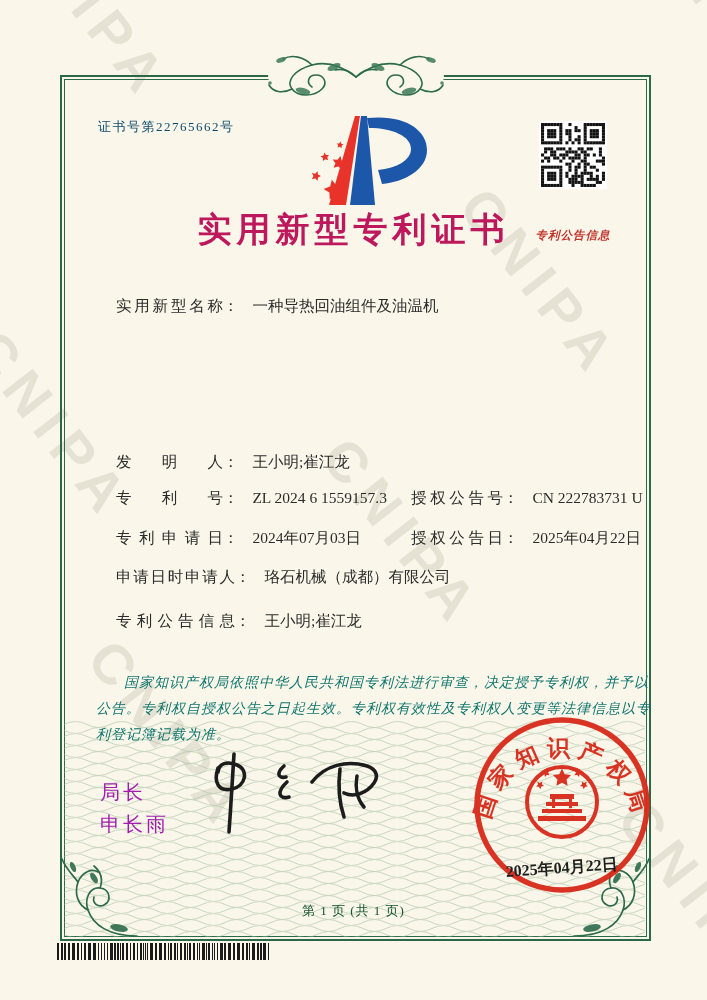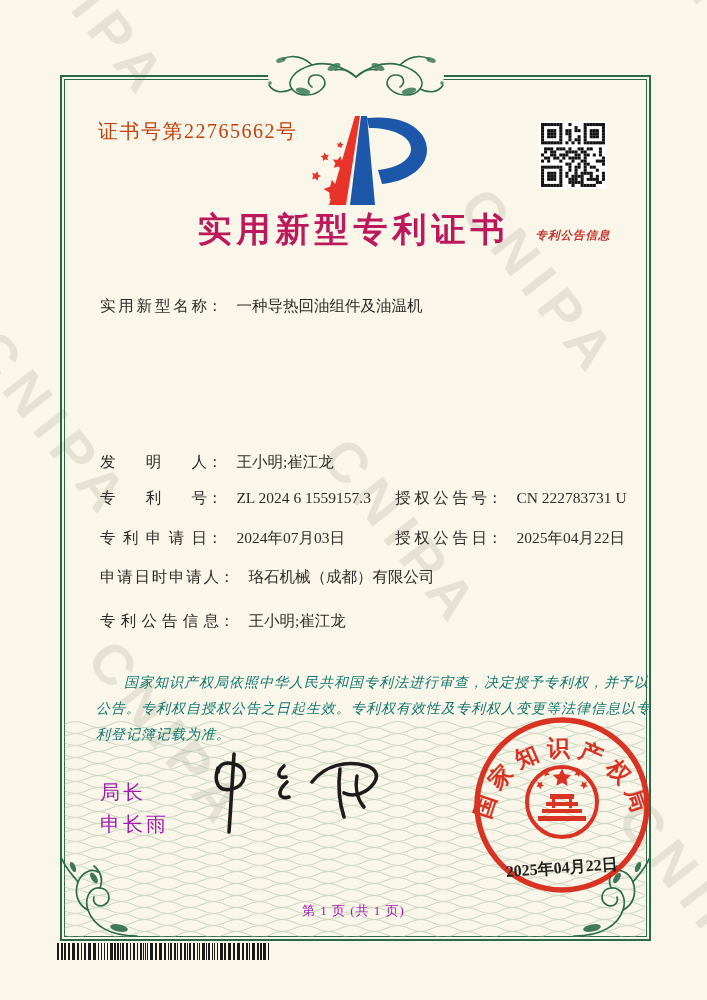--- a/index.html
+++ b/index.html
@@ -21,33 +21,33 @@
     position:absolute;left:60px;top:75px;width:587px;height:862px;
     border:2px solid #2b6849;z-index:2;
   }
   .frame .inner-line{position:absolute;inset:2px;border:1px solid #2b6849;}
   .waves{position:absolute;left:2px;right:2px;bottom:2px;height:216px;opacity:.55;}
   .ornament-top{position:absolute;left:50%;top:-31px;transform:translateX(-50%);z-index:3;}
   .corner{position:absolute;bottom:-3px;z-index:3;}
   .corner.br{right:-3px;}
   .corner.bl{left:-3px;transform:scaleX(-1);}
   
-  .cert-no{position:absolute;left:98px;top:118px;font-size:20px;letter-spacing:1.5px;z-index:4;color:#c2410c;}
+  .cert-no{position:absolute;left:98px;top:118px;font-size:13px;letter-spacing:1.5px;z-index:4;color:#0c4a6e;}
   .logo{position:absolute;left:283px;top:110px;z-index:4;}
   .qr{position:absolute;left:539px;top:121px;width:68px;height:68px;z-index:4;background:#fff;}
   .qr-caption{
     position:absolute;left:521px;top:192px;width:104px;text-align:center;z-index:4;
     color:#c2342c;font-size:11.5px;letter-spacing:1px;font-style:italic;font-weight:700;margin-top:36px;
   }
   .title{
     position:absolute;left:60px;top:207px;width:587px;text-align:center;z-index:4;
     font-size:34px;font-weight:700;letter-spacing:5px;color:#be185d;
   }
   
-  .row{position:absolute;left:100px;font-size:15.5px;z-index:4;line-height:23px;white-space:nowrap;}
+  .row{position:absolute;left:116px;font-size:15.5px;z-index:4;line-height:23px;white-space:nowrap;}
   .lbl{display:inline-block;width:107px;text-align:justify;text-align-last:justify;vertical-align:top;}
   .lbl-wide{width:119px;}
   .colon{display:inline-block;vertical-align:top;}
   .val{display:inline-block;margin-left:10px;vertical-align:top;}
   .val-wrap{white-space:normal;width:392px;}
   .rcol{position:absolute;left:295px;top:0;white-space:nowrap;}
   .rcol .lbl{width:92px;}
   
   .statement{
     position:absolute;left:96px;top:670px;width:556px;z-index:4;
@@ -57,21 +57,21 @@
   
   .director{position:absolute;left:100px;top:779px;z-index:4;
     font-family:"Liberation Sans","DejaVu Sans",sans-serif;font-size:20px;letter-spacing:3px;color:#a21caf;}
   .director-name{top:811px;}
   .signature{position:absolute;left:196px;top:742px;z-index:5;}
   
   .seal{position:absolute;left:470px;top:712px;z-index:6;opacity:.95;}
   .seal text{font-family:"Liberation Serif","DejaVu Serif",serif;}
   
   .footer{position:absolute;left:60px;top:902px;width:587px;text-align:center;z-index:4;
-    font-size:13px;letter-spacing:1px;color:#a21caf;}
+    font-size:13px;letter-spacing:1px;color:#14532d;}
   .barcode{position:absolute;left:57px;top:943px;width:218px;height:17px;z-index:4;}
   svg{display:block;}
 </style>
 </head>
 <body>
 
 <div class="page">
 
   <span class="wm" style="left:-20px;top:-28px">CNIPA</span>
   <span class="wm" style="left:600px;top:-42px">CNIPA</span>

